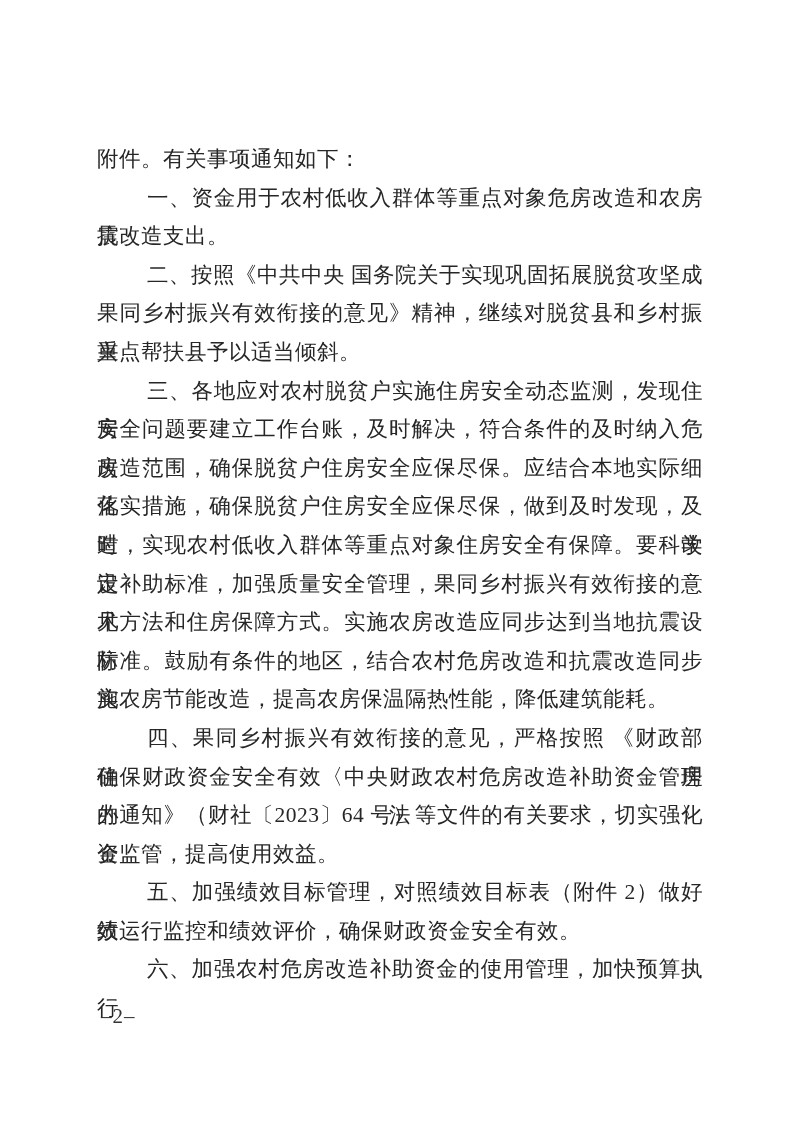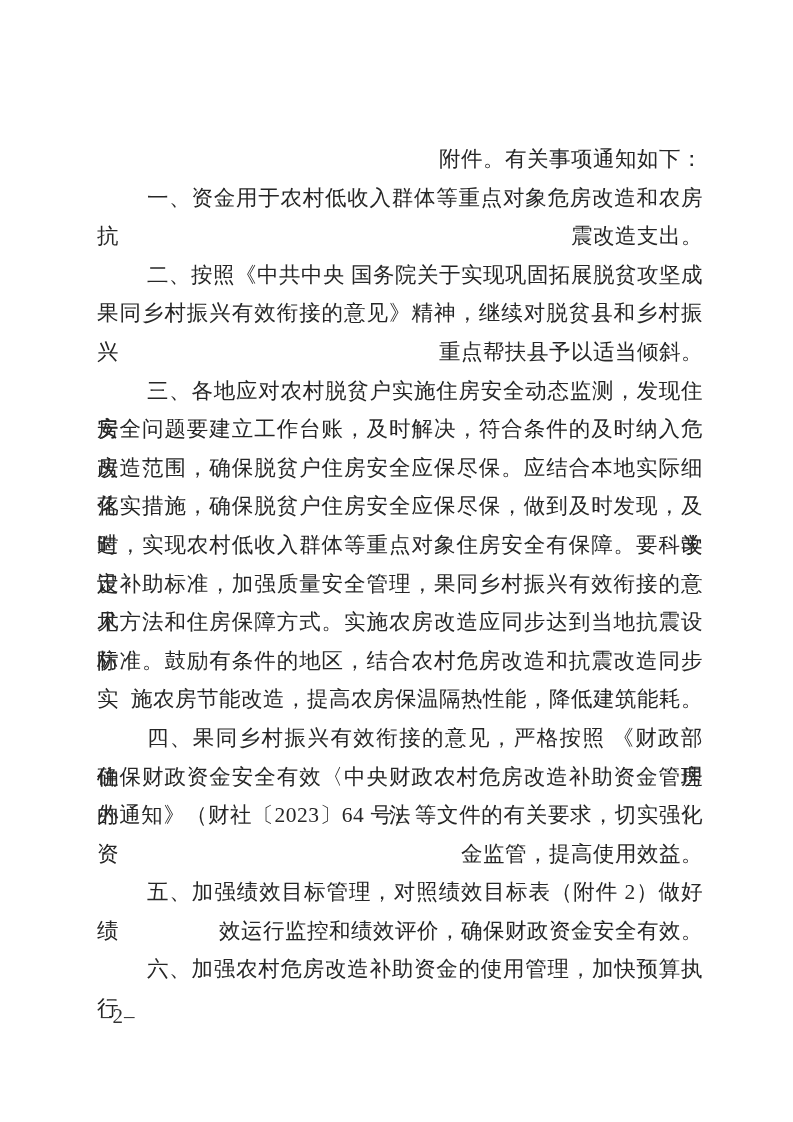--- a/index.html
+++ b/index.html
@@ -21,21 +21,21 @@
     left: 97px;
     top: 140px;
     width: 606px;
     font-size: 21.5px;
     font-weight: 400;
   }
   .line {
     height: 38.6px;
     line-height: 38.6px;
     letter-spacing: 0.5px;
-    text-align: right;
+    text-align: left;
   }
   .line.indent {
     text-indent: 50px;
   }
   .line.just {
     text-align: justify;
     text-align-last: justify;
   }
   .page-number {
     position: absolute;

